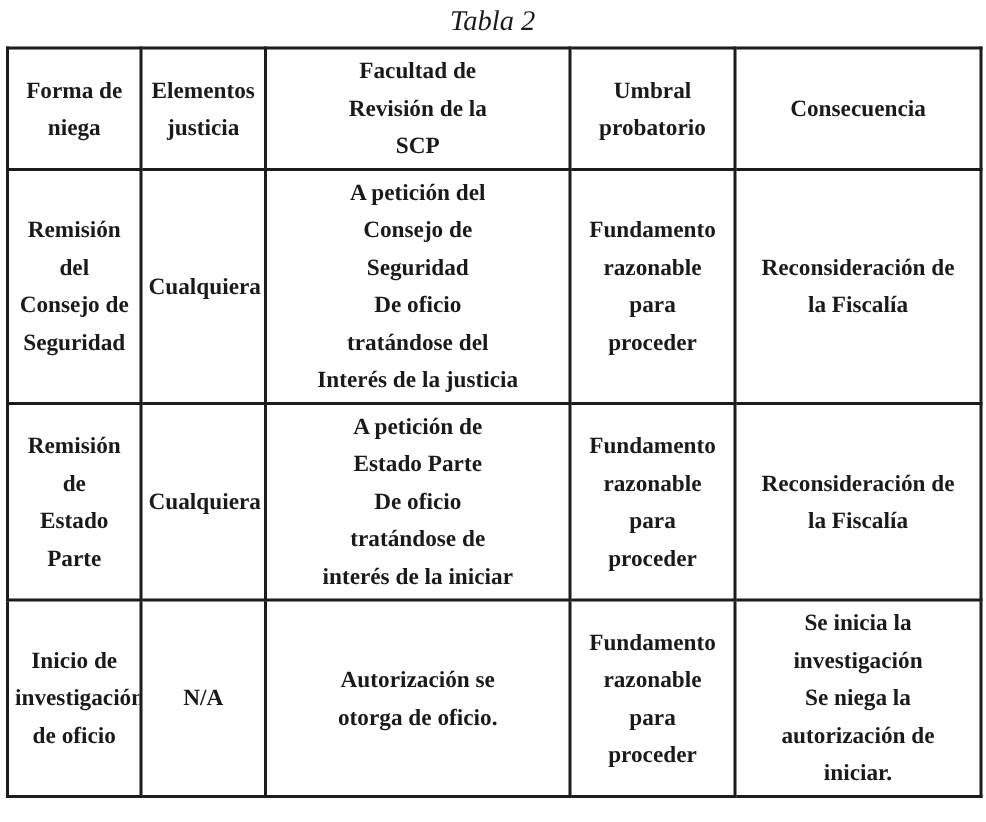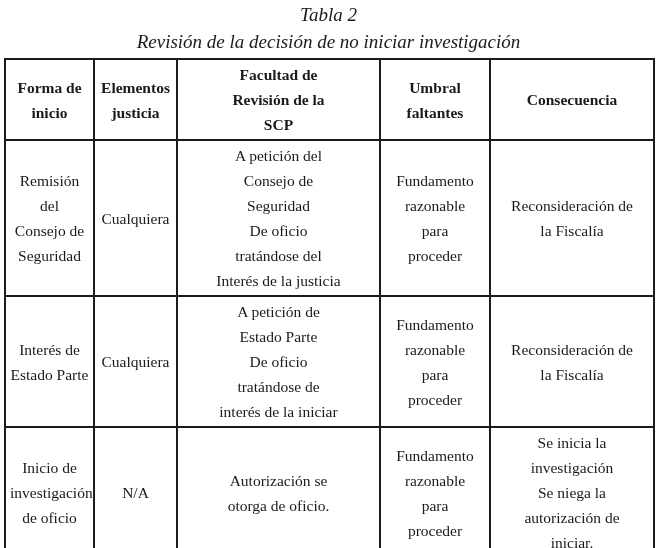--- a/index.html
+++ b/index.html
@@ -43,20 +43,21 @@
     border: 2px solid #1c1c1c;
     text-align: center;
     vertical-align: middle;
     white-space: pre-line;
     padding: 2px 4px;
     font-size: 15.5px;
     line-height: 25px;
     color: #1a1a1a;
     box-sizing: border-box;
     overflow: hidden;
+    font-weight: bold;
   }
   table.review-table th {
     font-weight: bold;
   }
   tr.header-row   { height: 80px; }
   tr.body-row-1   { height: 155px; }
   tr.body-row-2   { height: 126px; }
   tr.body-row-3   { height: 125px; }
   col.c1 { width: 89px; }
   col.c2 { width: 83px; }
@@ -64,41 +65,40 @@
   col.c4 { width: 110px; }
   col.c5 { width: 164px; }
 </style>
 </head>
 <body>
 
 <div class="page">
 
   <div class="caption caption-title">Tabla 2</div>
 
-  <div class="caption caption-subtitle">Revisión de la decisión de no iniciar investigación</div>
 
   <table class="review-table">
     <colgroup>
       <col class="c1">
         <col class="c2">
         <col class="c3">
         <col class="c4">
         <col class="c5">
     </colgroup>
     <thead>
       <tr class="header-row">
         <th>Forma de
-inicio</th>
+niega</th>
         <th>Elementos
 justicia</th>
         <th>Facultad de
 Revisión de la
 SCP</th>
         <th>Umbral
-faltantes</th>
+probatorio</th>
         <th>Consecuencia</th>
       </tr>
     </thead>
     <tbody>
       <tr class="body-row-1">
         <td>Remisión
 del
 Consejo de
 Seguridad</td>
         <td>Cualquiera</td>
@@ -109,21 +109,21 @@
 tratándose del
 Interés de la justicia</td>
         <td>Fundamento
 razonable
 para
 proceder</td>
         <td>Reconsideración de
 la Fiscalía</td>
       </tr>
       <tr class="body-row-2">
-        <td>Interés de
+        <td>Remisión de
 Estado Parte</td>
         <td>Cualquiera</td>
         <td>A petición de
 Estado Parte
 De oficio
 tratándose de
 interés de la iniciar</td>
         <td>Fundamento
 razonable
 para

